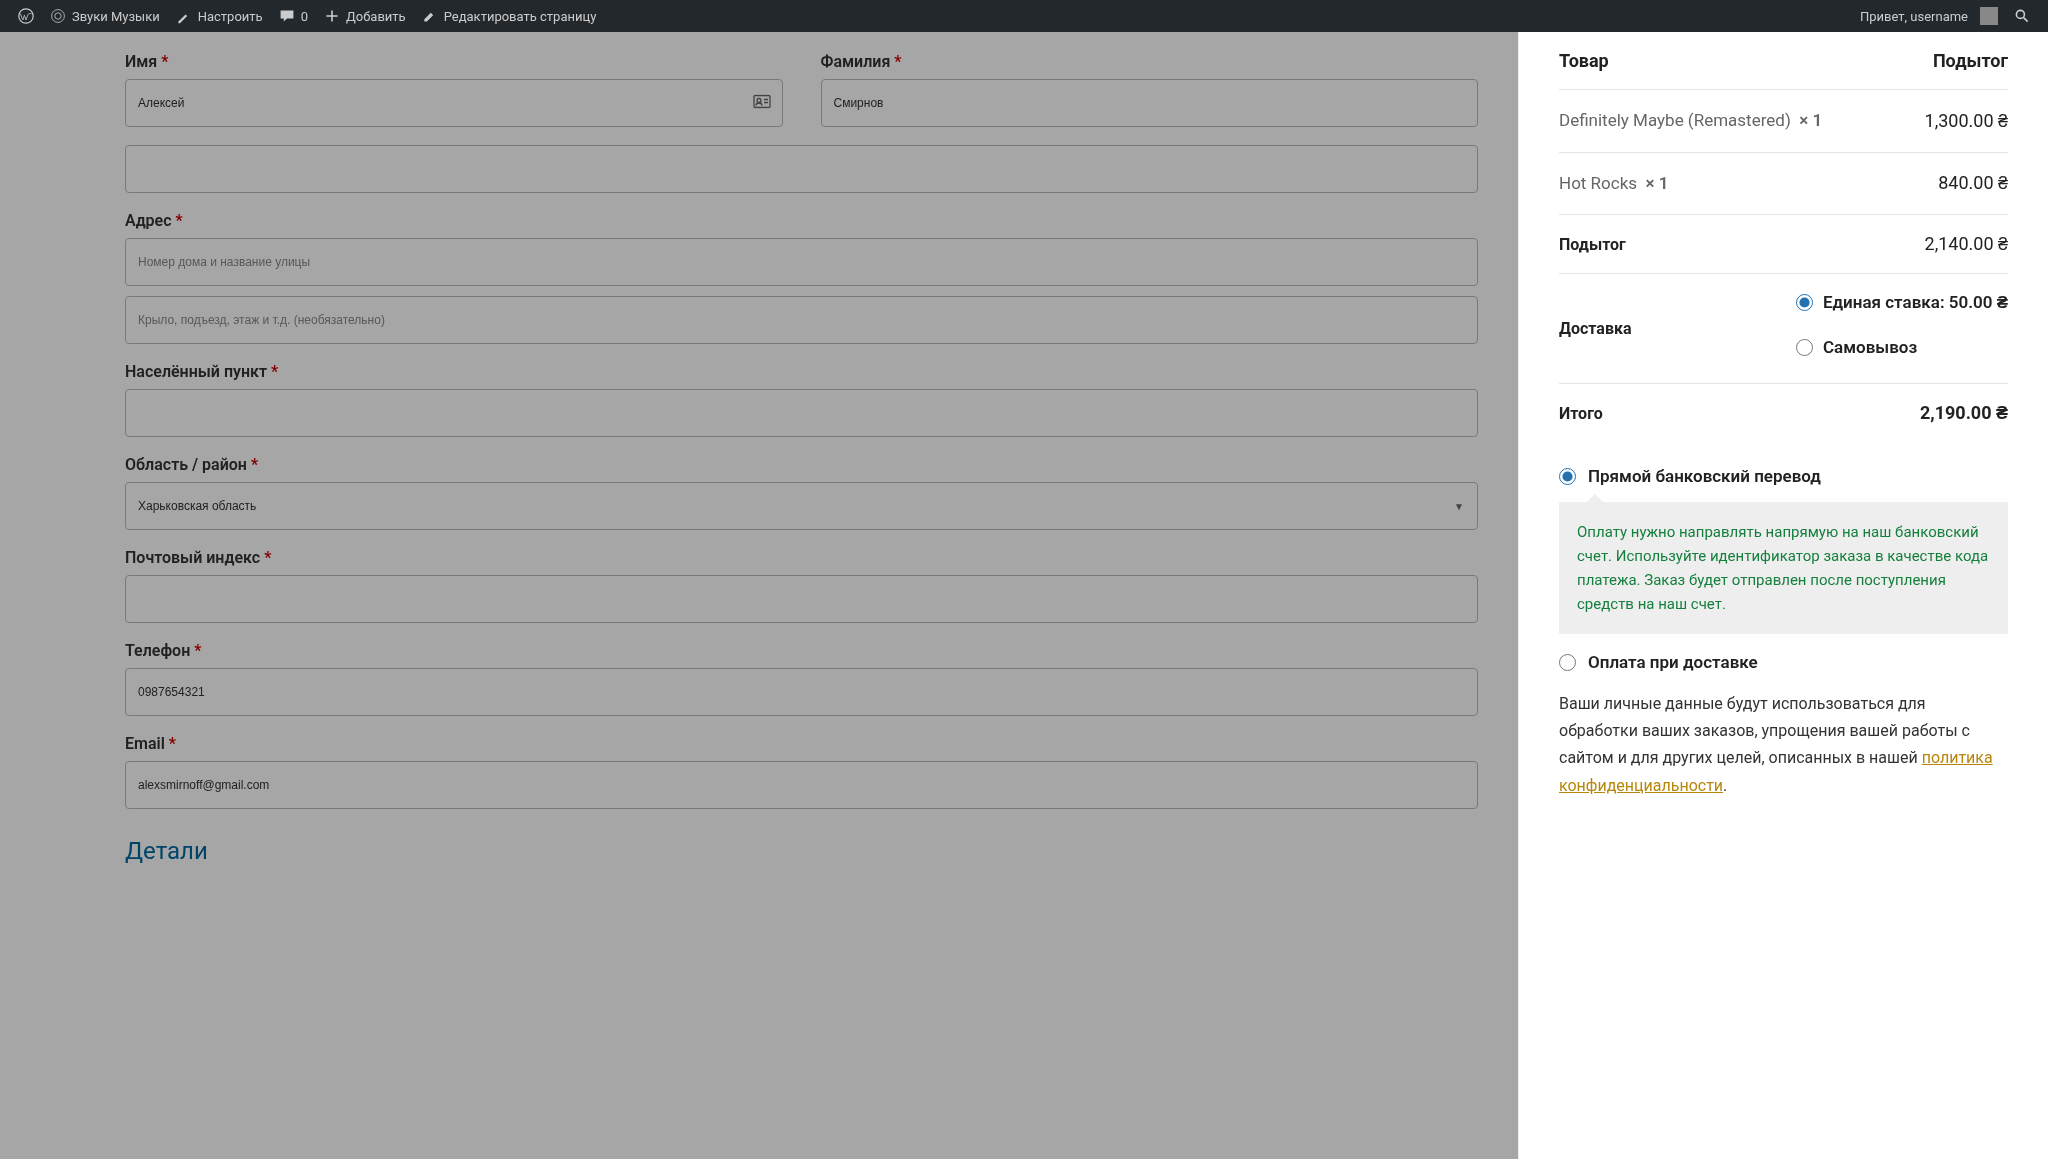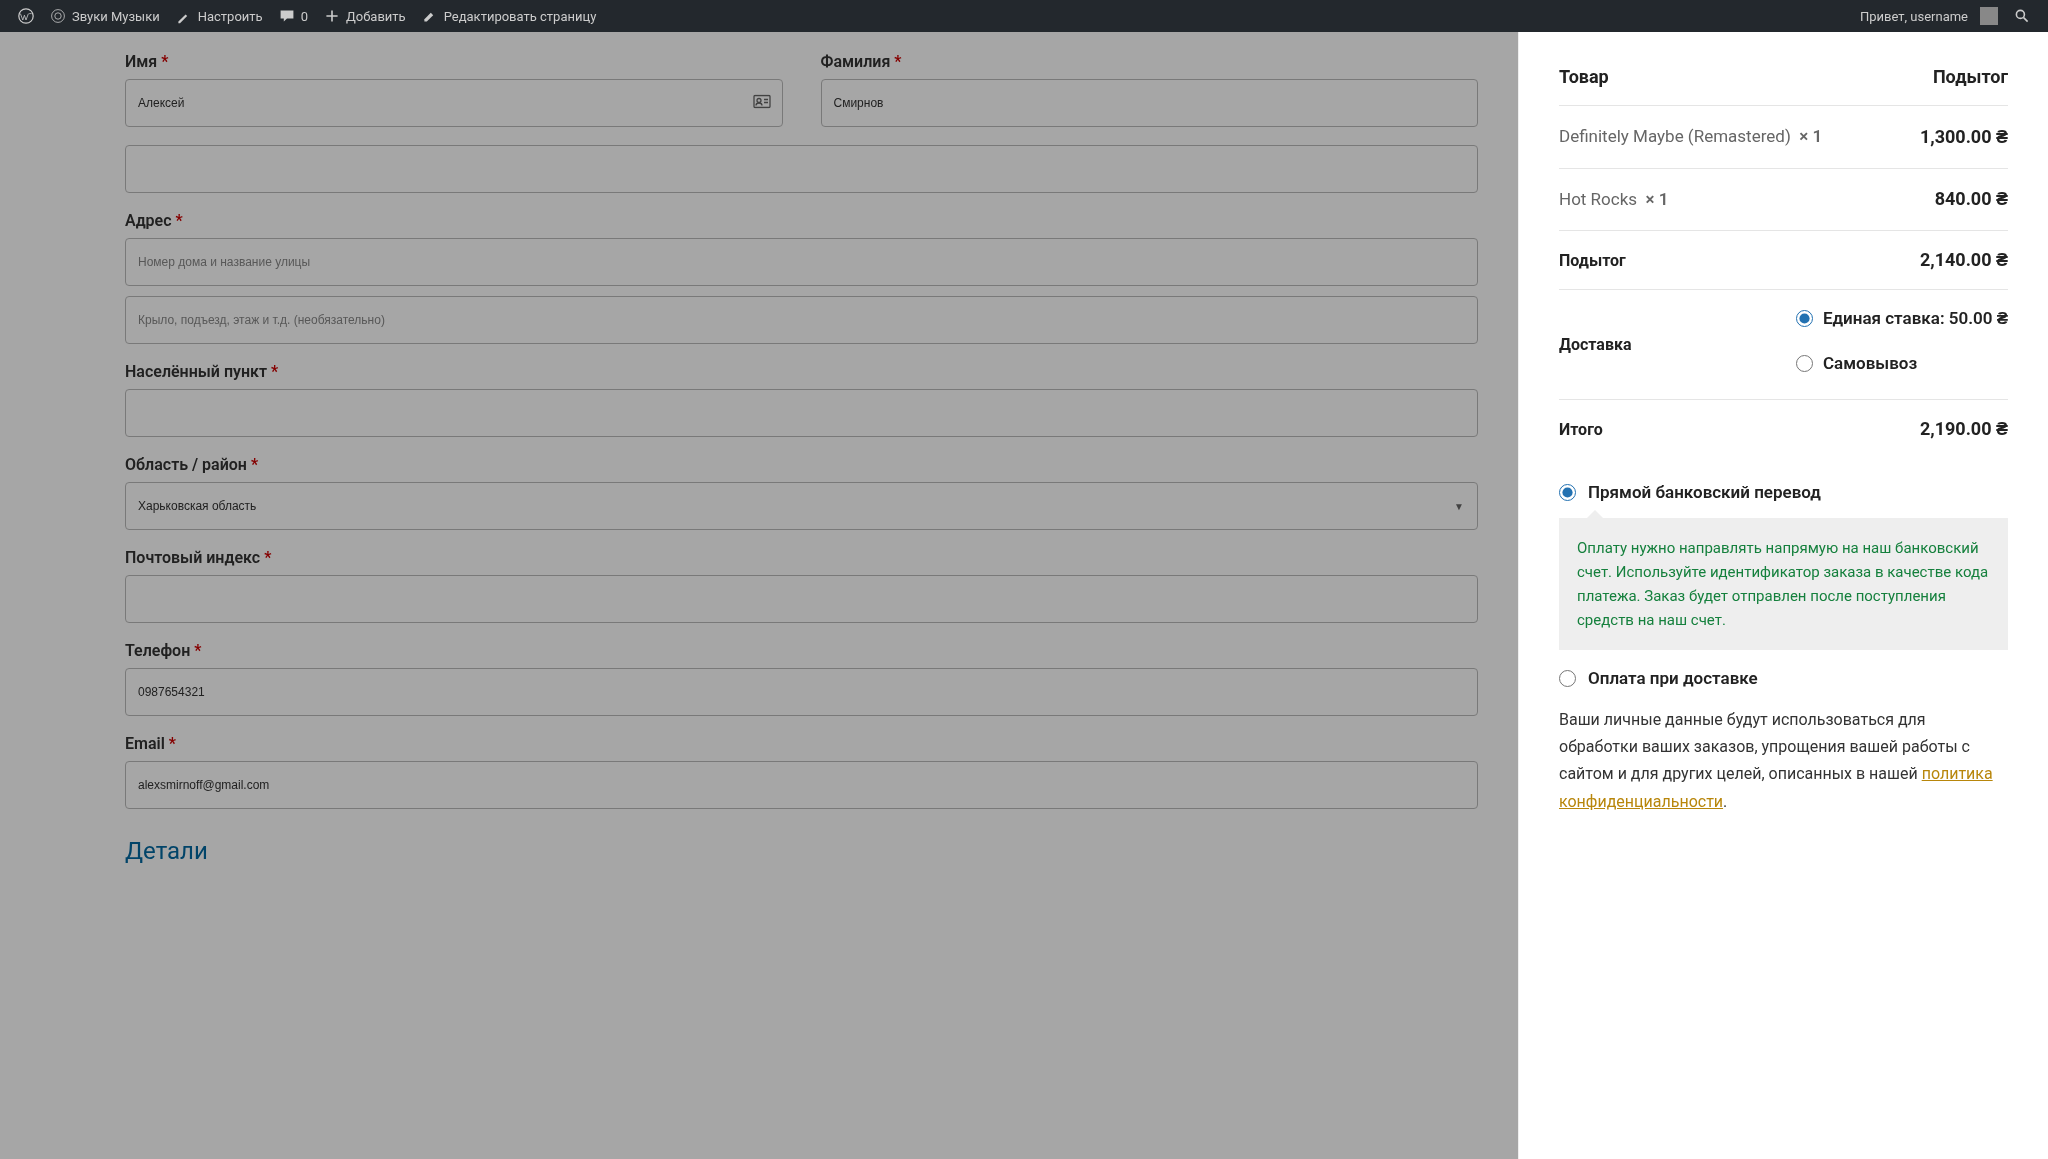--- a/index.html
+++ b/index.html
@@ -19,27 +19,27 @@
 label{display:block;font-size:16px;color:#333;font-weight:600;margin-bottom:8px}
 .req{color:#c00}
 input[type=text],input[type=tel],input[type=email],select{width:100%;height:48px;border:1px solid #bbb;border-radius:4px;padding:0 12px;font-size:12px;background:#fff;color:#333}
 input::placeholder{color:#888}
 .input-icon-wrap{position:relative}
 .input-icon{position:absolute;right:12px;top:50%;transform:translateY(-50%);color:#666}
 select{appearance:none;background-image:none}
 .select-wrap{position:relative}
 .caret{position:absolute;right:14px;top:50%;transform:translateY(-50%);color:#666;font-size:10px}
 h3{font-size:24px;font-weight:400;color:#0369a1;margin:28px 0 10px}
-.right{width:530px;background:#fff;padding:16px 40px 20px;position:relative;z-index:2;border-left:1px solid #eee;overflow-y:auto}
+.right{width:530px;background:#fff;padding:0 40px 20px;position:relative;z-index:2;border-left:1px solid #eee;overflow-y:auto}
 .order-table{width:100%}
 .ot-row{display:flex;justify-content:space-between;align-items:center;padding:18px 0;border-bottom:1px solid #e5e5e5}
 .ot-row.noborder{border:none}
 .ot-head{font-weight:700;font-size:18px;color:#222}
 .ot-label{font-size:17px;color:#666;line-height:1.5}
-.ot-val{font-size:18px;color:#222;font-weight:700}
+.ot-val{font-size:18px;color:#222;font-weight:400}
 .ot-mult{color:#666;font-weight:600}
 .strong{color:#222;font-weight:700}
 .shipping-opts{display:flex;flex-direction:column;gap:16px}
 .radio-row{display:flex;align-items:center;gap:10px;font-size:17px;color:#222;font-weight:600}
 .radio-row input{accent-color:#2271b1;width:17px;height:17px}
 .payment{margin:24px 0 10px}
 .pay-opt{display:flex;align-items:center;gap:12px;font-size:17px;color:#222;margin:16px 0}
 .pay-opt input{accent-color:#2271b1;width:17px;height:17px}
 .pay-desc{background:#eee;padding:18px;font-size:15px;line-height:1.6;color:#15803d;position:relative;margin:8px 0 18px}
 .pay-desc:before{content:"";position:absolute;top:-8px;left:28px;border-left:8px solid transparent;border-right:8px solid transparent;border-bottom:8px solid #eee}

